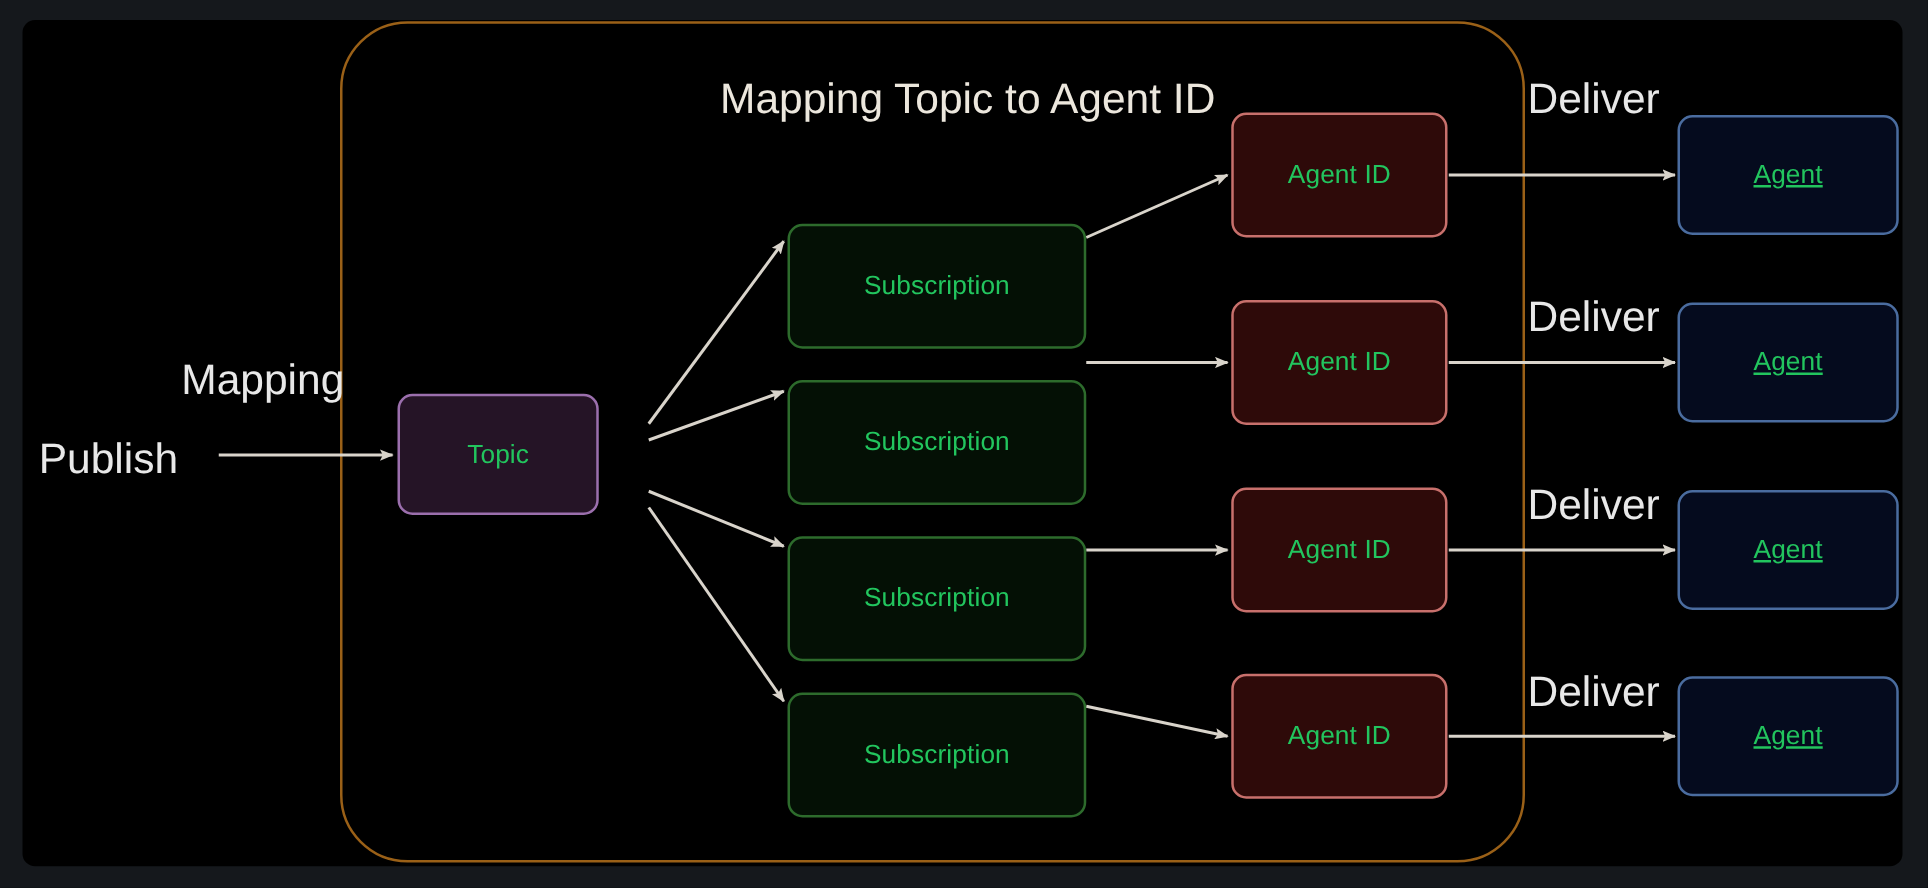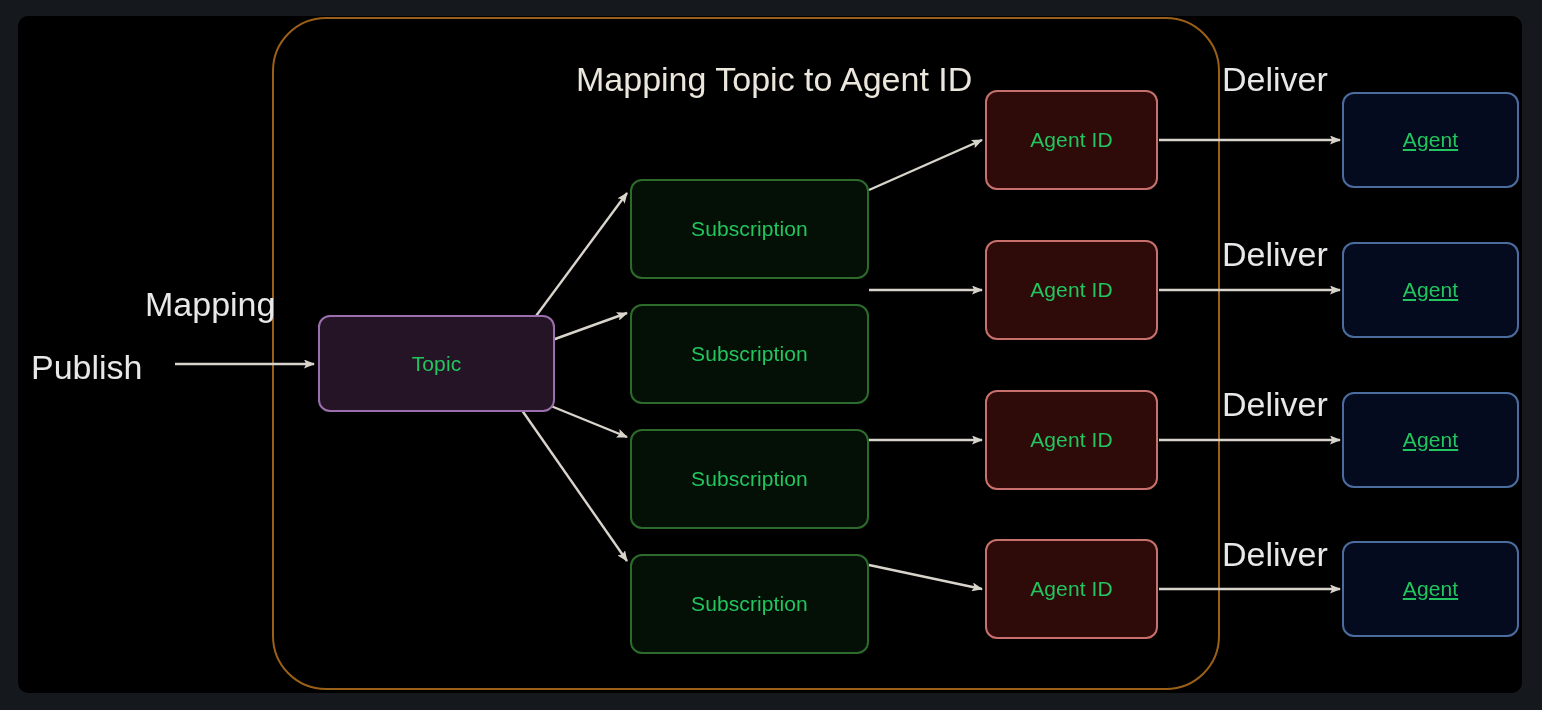--- a/index.html
+++ b/index.html
@@ -131,21 +131,21 @@
 
   <div class="label" style="left:31px; top:350px;">Publish</div>
   <div class="label" style="left:145px; top:287px;">Mapping</div>
   <div class="label label-title" style="left:576px; top:62px;">Mapping Topic to Agent ID</div>
 
   <div class="label" style="left:1222px; top:62px;">Deliver</div>
   <div class="label" style="left:1222px; top:237px;">Deliver</div>
   <div class="label" style="left:1222px; top:387px;">Deliver</div>
   <div class="label" style="left:1222px; top:537px;">Deliver</div>
 
-  <div class="node node-topic" style="left:318px; top:315px; width:237px; height:97px;">
+  <div class="node node-topic" style="left:318px; top:315px; width:161px; height:97px;">
     <span>Topic</span>
   </div>
 
   <div class="node node-subscription" style="left:630px; top:140px; width:239px; height:100px;">
     <span>Subscription</span>
   </div>
   <div class="node node-subscription" style="left:630px; top:265px; width:239px; height:100px;">
     <span>Subscription</span>
   </div>
   <div class="node node-subscription" style="left:630px; top:390px; width:239px; height:100px;">

